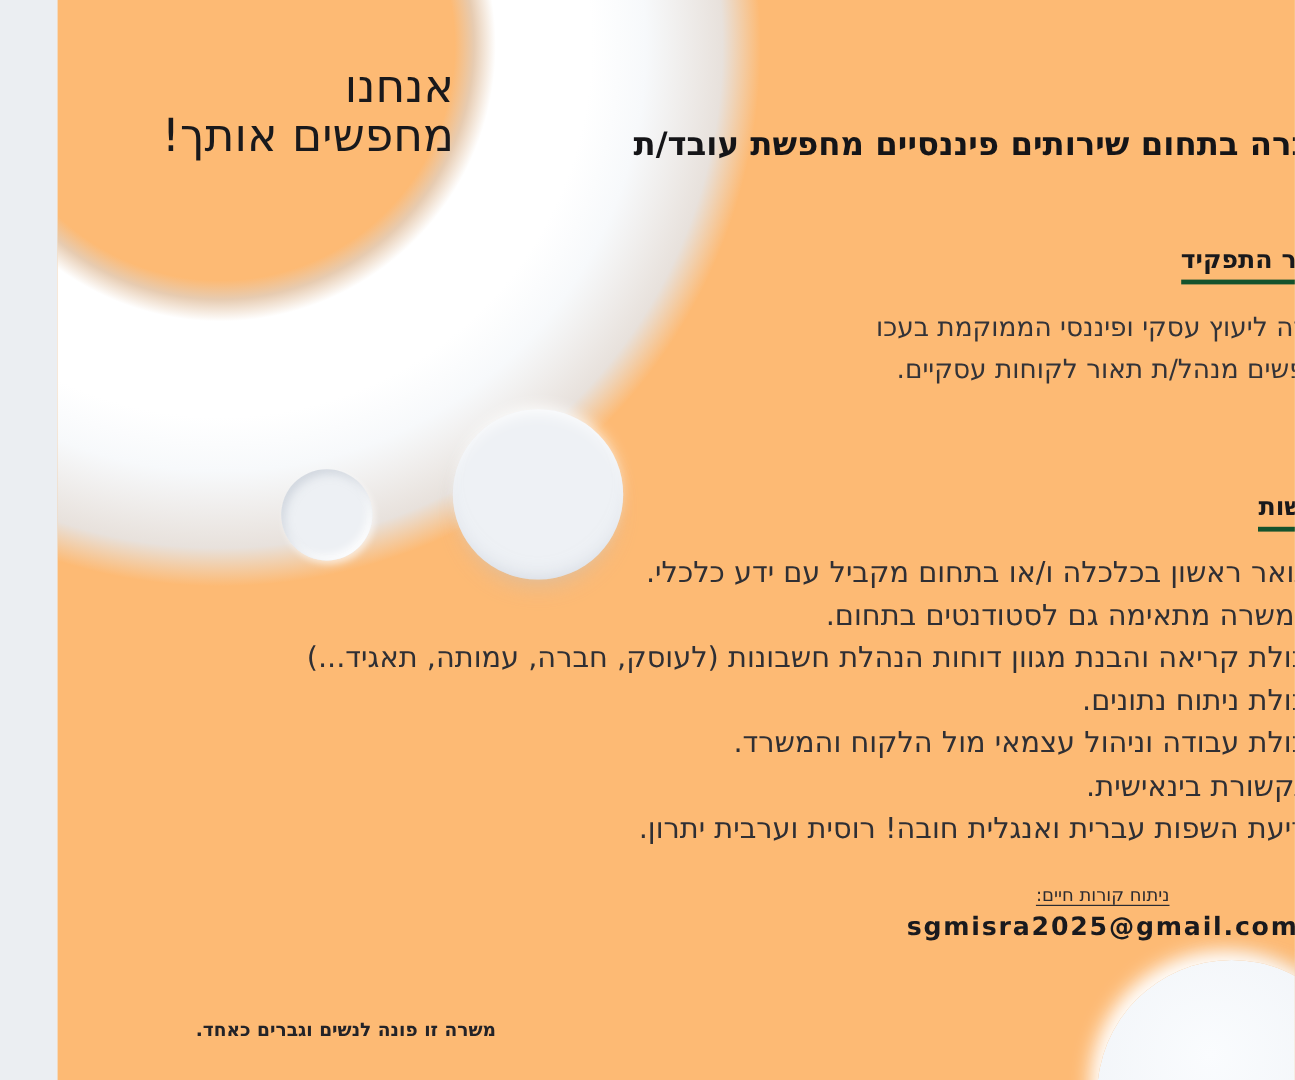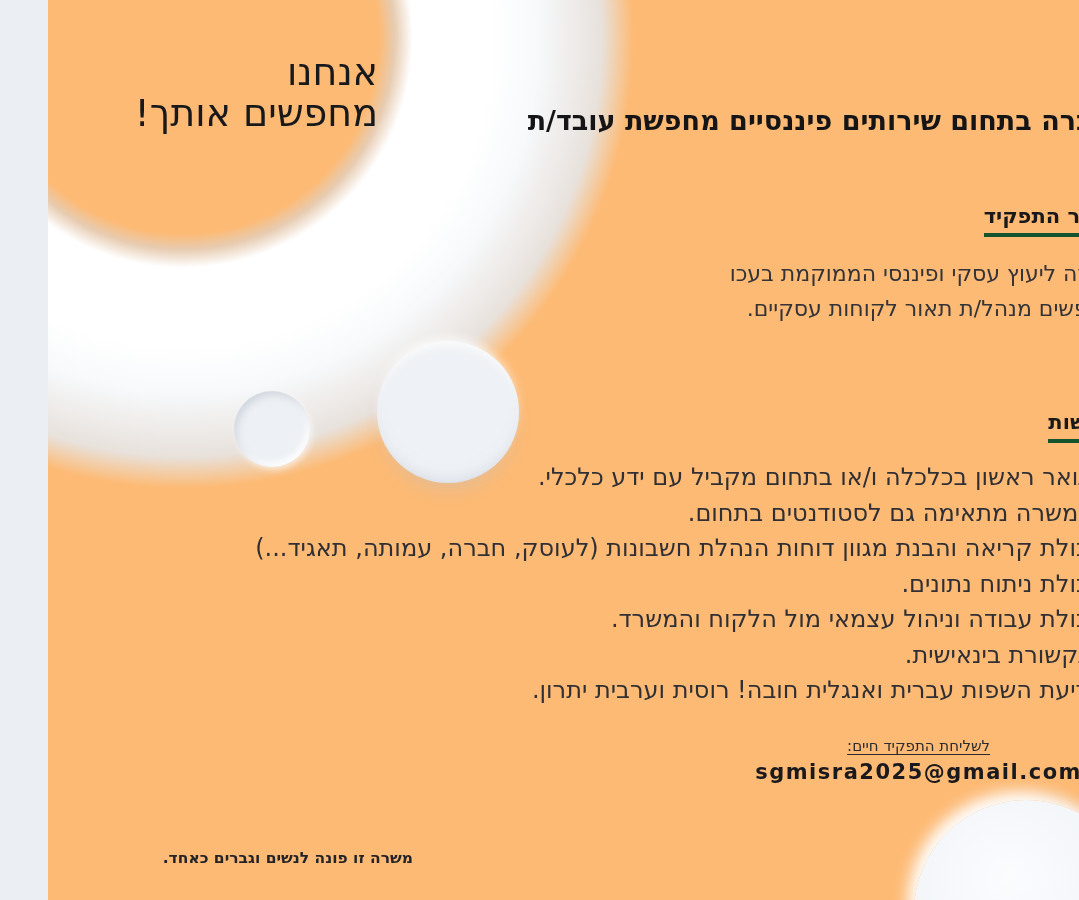--- a/index.html
+++ b/index.html
@@ -134,19 +134,19 @@
     <div class="item">1.תואר ראשון בכלכלה ו/או בתחום מקביל עם ידע כלכלי.</div>
     <div class="item">2.המשרה מתאימה גם לסטודנטים בתחום.</div>
     <div class="item">8.יכולת קריאה והבנת מגוון דוחות הנהלת חשבונות (לעוסק, חברה, עמותה, תאגיד...)</div>
     <div class="item">7.יכולת ניתוח נתונים.</div>
     <div class="item">5.יכולת עבודה וניהול עצמאי מול הלקוח והמשרד.</div>
     <div class="item">6.תקשורת בינאישית.</div>
     <div class="item">7.ידיעת השפות עברית ואנגלית חובה! רוסית וערבית יתרון.</div>
   </div>
 
   <div class="txt cv-block">
-    <div class="cv-label">לשליחת התפקיד חיים:</div>
+    <div class="cv-label">ניתוח קורות חיים:</div>
     <div class="cv-email">sgmisra2025@gmail.com</div>
   </div>
 
   <div class="txt footer-note">משרה זו פונה לנשים וגברים כאחד.</div>
 
 </div>
 
 </body></html>

